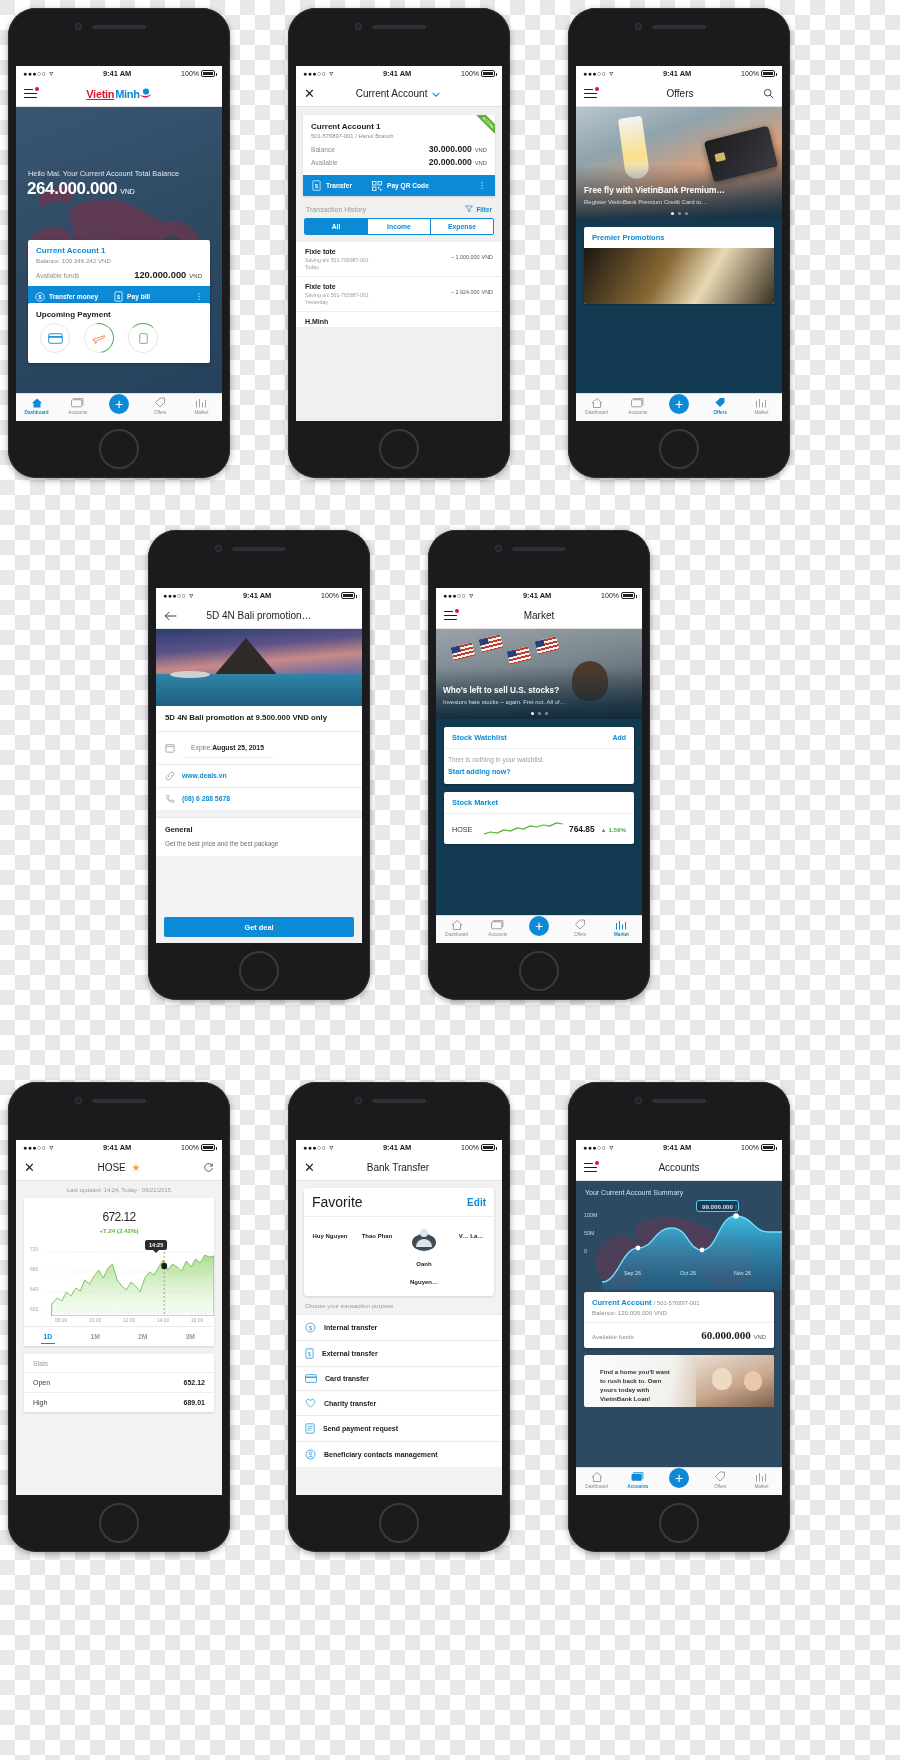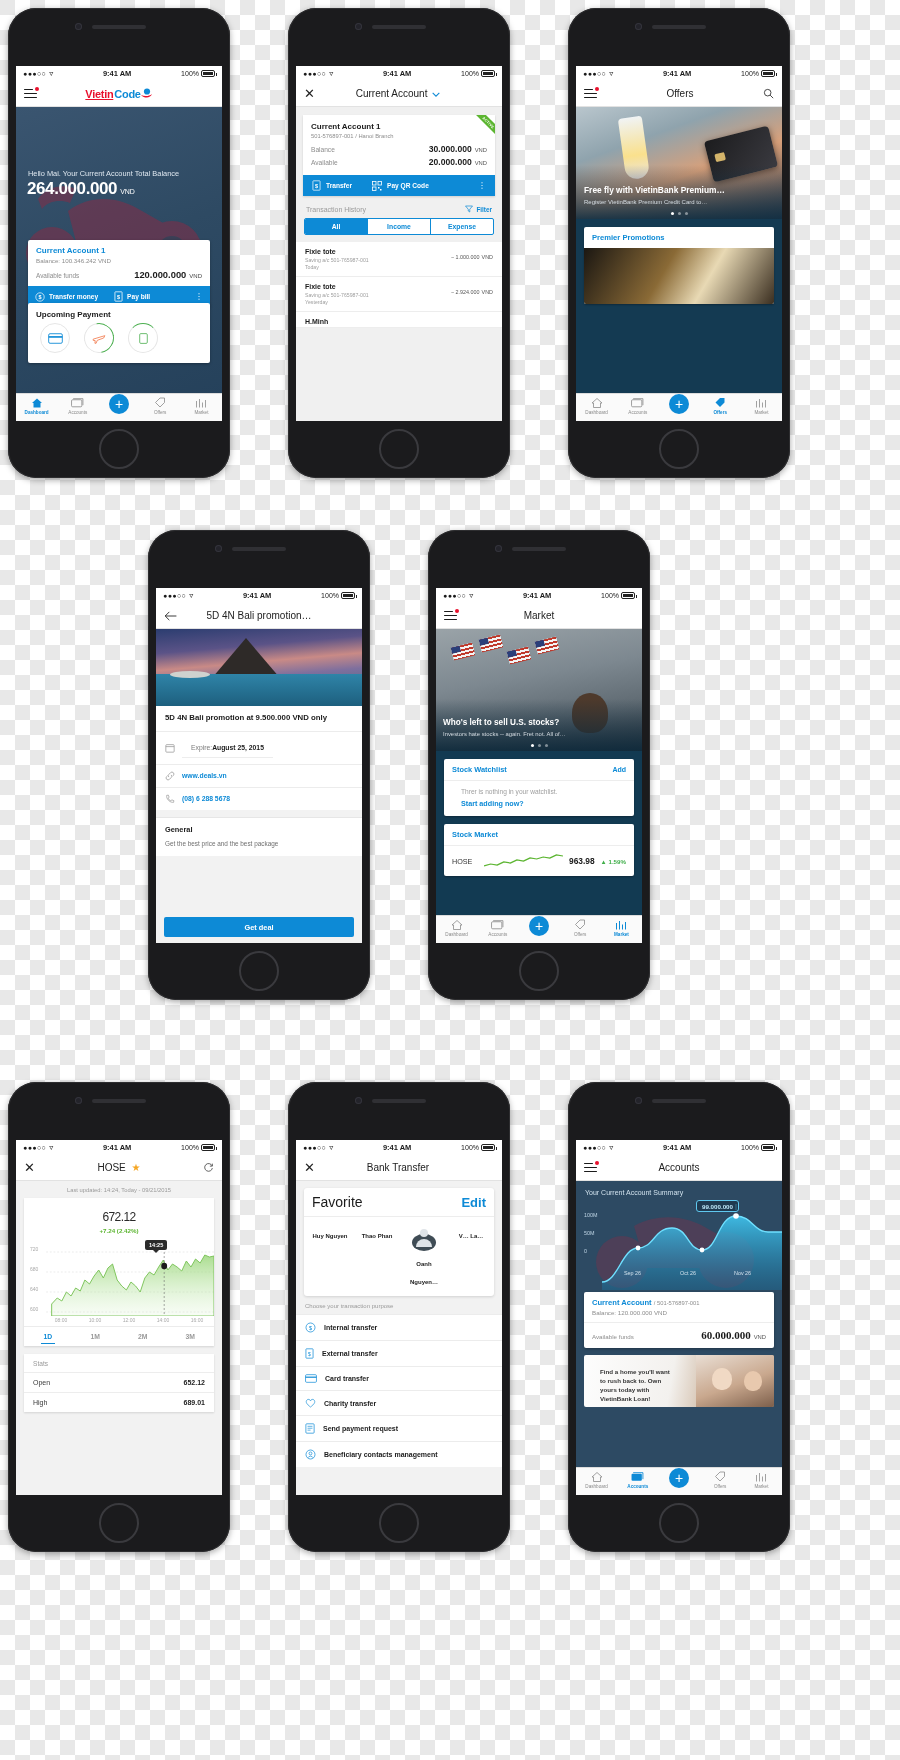--- a/index.html
+++ b/index.html
@@ -153,38 +153,38 @@
   .p4row .tx{font-size:6.8px;color:#7b7b7b;}
   .p4row .tx b{color:#1b1b1b;}
   .p4row .lnk{font-size:6.8px;font-weight:700;color:#0d8ad6;}
   .p4sec{margin-top:7px;background:#fff;padding:7px 9px 5px;font-size:7.4px;font-weight:700;color:#1b1b1b;
     border-top:1px solid #e6e6e6;}
   .p4desc{background:#fff;padding:0 9px 8px;font-size:6.4px;color:#6f6f6f;line-height:1.5;}
   .getdeal{position:absolute;left:8px;right:8px;bottom:6px;height:20px;background:#0d8ad6;color:#fff;
     display:flex;align-items:center;justify-content:center;font-size:7.4px;font-weight:700;border-radius:2px;}
   
   .p5body{position:absolute;left:0;right:0;top:41px;bottom:0;background:#123a52;overflow:hidden;}
-  .p5hero{height:122px;position:relative;overflow:hidden;
+  .p5hero{height:90px;position:relative;overflow:hidden;
     background:linear-gradient(170deg,#9aa3a8 0%,#7d8890 40%,#5d6870 72%,#3d454c 100%);}
   .p5hero .flag{position:absolute;width:22px;height:13px;border-radius:1px;
     background:repeating-linear-gradient(180deg,#c0392b 0 2px,#f4f4f4 2px 4px);transform:rotate(-14deg);}
   .p5hero .flag:before{content:"";position:absolute;left:0;top:0;width:9px;height:6px;background:#2a3f7a;}
   .p5hero .head{position:absolute;right:34px;bottom:18px;width:36px;height:40px;border-radius:50% 50% 42% 42%;
     background:#4e3a2c;}
   .p5hero .shade{position:absolute;left:0;right:0;bottom:0;height:52px;
     background:linear-gradient(180deg,rgba(12,40,58,0),rgba(12,40,58,.9));}
   .p5hero .h1{position:absolute;left:7px;right:7px;bottom:24px;color:#fff;font-size:8.2px;font-weight:700;
     white-space:nowrap;overflow:hidden;text-overflow:ellipsis;}
   .p5hero .h2{position:absolute;left:7px;right:7px;bottom:14px;color:#d3dae0;font-size:5.9px;
     white-space:nowrap;overflow:hidden;text-overflow:ellipsis;}
   .wcard{margin:8px 8px 0;background:#fff;border-radius:2px;box-shadow:0 1px 2px rgba(0,0,0,.3);overflow:hidden;}
   .wcard .hd{display:flex;align-items:center;padding:6px 8px;border-bottom:1px solid #ededed;}
   .wcard .hd .t{flex:1;font-size:7.4px;font-weight:700;color:#0d8ad6;}
   .wcard .hd .a{font-size:7px;font-weight:700;color:#0d8ad6;}
-  .wcard .bd{padding:7px 17px 8px;}
+  .wcard .bd{padding:7px 4px 8px;}
   .wcard .bd .e{font-size:6.6px;color:#9e9e9e;}
   .wcard .bd .cta{font-size:7.2px;font-weight:700;color:#0d8ad6;margin-top:4px;}
   .mkrow{display:flex;align-items:center;padding:7px 8px;gap:6px;}
   .mkrow .sym{font-size:7.2px;color:#333;width:26px;}
   .mkrow .spark{flex:1;height:16px;}
   .mkrow .px{font-size:8.4px;font-weight:700;color:#1b1b1b;}
   .mkrow .chg{font-size:6.2px;font-weight:700;color:#3fae49;}
   
   .p6body{position:absolute;left:0;right:0;top:41px;bottom:0;background:#f2f2f2;overflow:hidden;}
   .p6upd{text-align:center;font-size:5.8px;color:#9a9a9a;padding:6px 0 5px;}
@@ -204,21 +204,21 @@
   .p6stats{margin:8px 8px 0;background:#fff;box-shadow:0 1px 2px rgba(0,0,0,.13);}
   .p6stats .h{font-size:6.6px;color:#9a9a9a;padding:6px 9px 5px;}
   .srow{display:flex;padding:6px 9px;border-top:1px solid #ededed;}
   .srow .k{flex:1;font-size:7px;color:#3a3a3a;}
   .srow .v{font-size:7px;font-weight:700;color:#1b1b1b;}
   
   .p7body{position:absolute;left:0;right:0;top:41px;bottom:0;background:#f2f2f2;overflow:hidden;}
   .favcard{margin:7px 8px 0;background:#fff;border-radius:3px;box-shadow:0 1px 3px rgba(0,0,0,.14);}
   .favcard .hd{display:flex;align-items:center;padding:6px 8px;border-bottom:1px solid #ededed;}
   .favcard .hd .t{flex:1;font-size:14px;font-weight:400;color:#1b1b1b;}
-  .favcard .hd .e{font-size:13px;font-weight:700;color:#0d8ad6;}
+  .favcard .hd .e{font-size:10px;font-weight:700;color:#0d8ad6;}
   .favs{display:flex;padding:7px 6px 8px;gap:7px;overflow:hidden;}
   .fav{width:40px;text-align:center;flex:none;}
   .fav .av{width:24px;height:24px;border-radius:50%;margin:0 auto 3px;overflow:hidden;position:relative;}
   .fav .nm{font-size:6px;font-weight:700;color:#1b1b1b;line-height:1.25;}
   .p7hint{font-size:6px;color:#9a9a9a;padding:7px 9px 5px;}
   .p7item{display:flex;align-items:center;gap:8px;background:#fff;padding:7px 9px;border-top:1px solid #ececec;}
   .p7item .lb{font-size:7px;font-weight:700;color:#1b1b1b;}
   
   .p8body{position:absolute;left:0;right:0;top:41px;bottom:0;background:#2d4a63;overflow:hidden;}
   .p8sum{font-size:7px;color:#cfe0ec;padding:8px 9px 2px;}
@@ -270,21 +270,21 @@
 
     <div class="navbar" style="justify-content:center;">
       <div class="ham" style="position:absolute;left:8px;">
         <i></i>
           <i></i>
           <i></i>
           <span class="dot"></span>
       </div>
       <div class="vtb-logo">
         <span class="v1">Vietin</span>
-        <span class="v2">Code</span>
+        <span class="v2">Minh</span>
         <svg class="swoosh" viewBox="0 0 24 22">
           <circle cx="13" cy="7" r="6.2" fill="#0d8ad6"></circle>
           <path d="M1 14 C9 22 20 20 23 12 C17 17 8 17 1 14Z" fill="#e8112d"></path>
         </svg>
       </div>
     </div>
 
     <div class="hero">
       <svg class="scooter" viewBox="0 0 215 135">
         <g fill="#8e2b44" opacity=".9">
@@ -723,21 +723,21 @@
 
       <div class="wcard">
         <div class="hd">
           <span class="t">Stock Market</span>
         </div>
         <div class="mkrow">
           <span class="sym">HOSE</span>
           <svg class="spark" viewBox="0 0 60 16" preserveAspectRatio="none">
             <polyline points="0,13 5,11 10,12 15,9 20,10 25,7 30,8 35,5 40,6 45,4 50,5 55,2 60,3" fill="none" stroke="#5cb531" stroke-width="1.2"></polyline>
           </svg>
-          <span class="px">963.98</span>
+          <span class="px">764.85</span>
           <span class="chg">▲ 1.59%</span>
         </div>
       </div>
     </div>
 
     <div class="tabbar">
       <div class="tab">
         <svg width="12" height="12" viewBox="0 0 24 24">
           <path d="M12 3 L22 12 H19 V21 H5 V12 H2Z" fill="none" stroke="#8a8a8a" stroke-width="1.6"></path>
         </svg>

